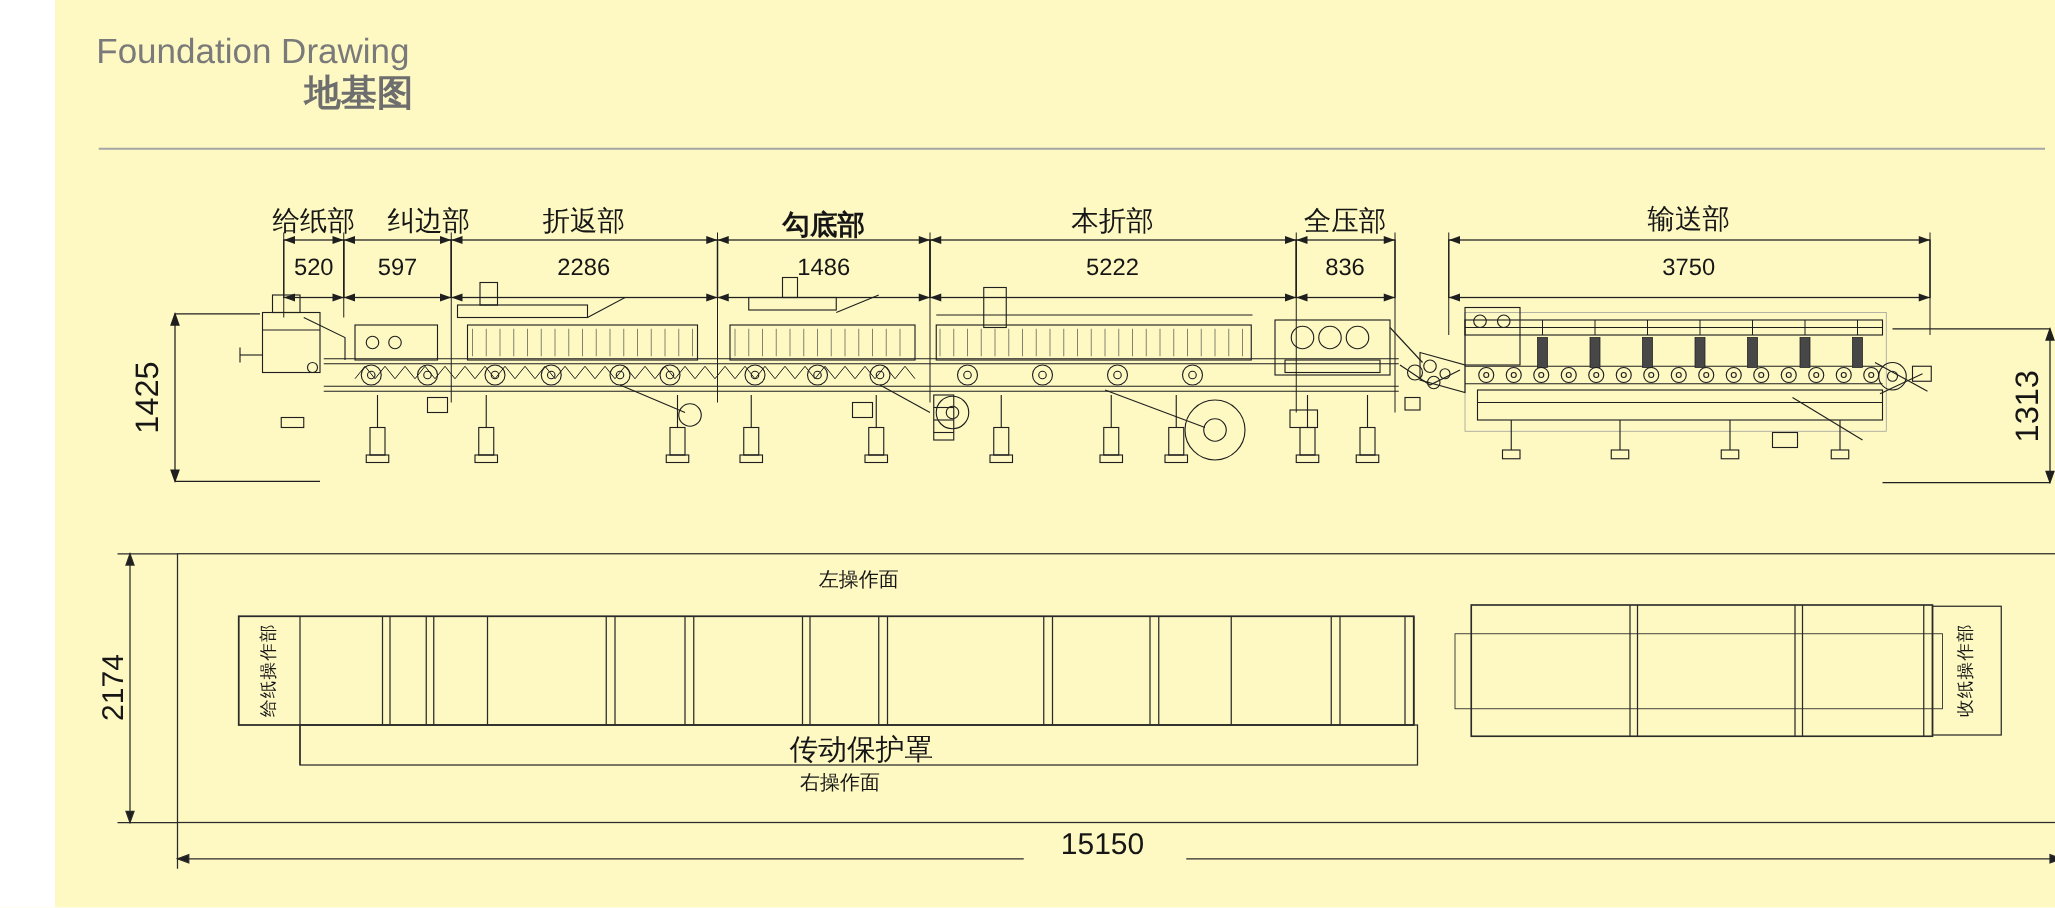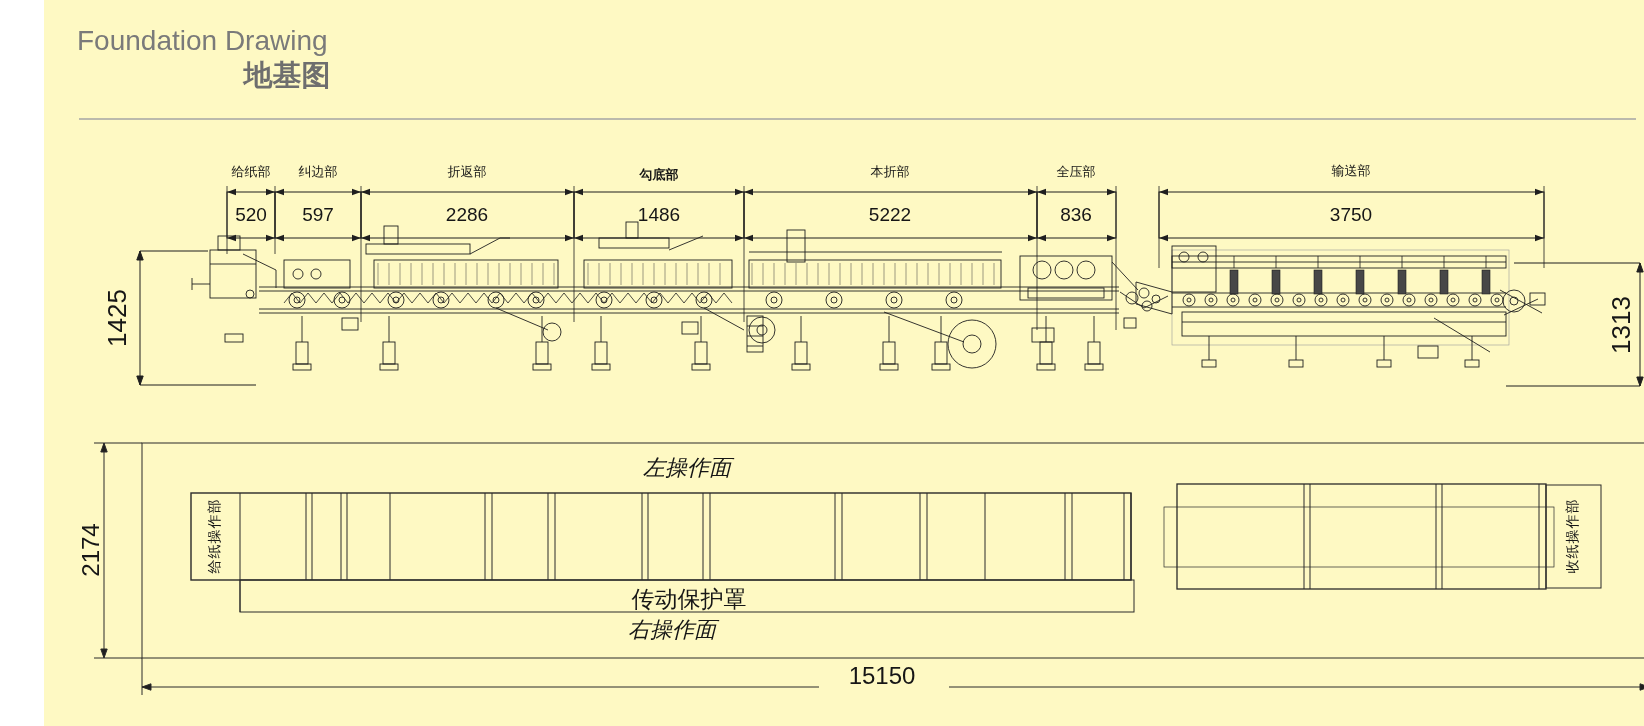--- a/index.html
+++ b/index.html
@@ -2,23 +2,23 @@
 <html><head>
 <meta charset="utf-8">
 <style>
   html,body{margin:0;padding:0;background:#ffffff;}
   #stage{position:relative;width:1644px;height:726px;background:#fef9c3;overflow:hidden;
          font-family:"Liberation Sans","DejaVu Sans",sans-serif;margin-left:44px;}
   #art{position:absolute;left:0;top:0;}
   .lbl{position:absolute;color:#161616;text-align:center;white-space:nowrap;line-height:1.1;}
   .title-en{font-size:28px;color:#7a7a7a;text-align:left;}
   .title-zh{font-size:29px;color:#6e6e6e;font-weight:bold;text-align:center;}
-  .sec{font-size:13px;}
+  .sec{font-size:22px;}
   .num{font-size:19px;}
-  .plan{font-size:22px;font-style:italic;}
+  .plan{font-size:16px;}
   .plan-sm{font-size:23px;}
   .dim-big{font-size:24px;}
   .vert{transform:rotate(-90deg);transform-origin:center center;}
   .vnum{font-size:26px;}
   .vop{font-size:14px;letter-spacing:1px;}
 </style>
 </head>
 <body>
 
 <div id="stage">
@@ -366,21 +366,21 @@
         <line x1="1028" y1="493" x2="1028" y2="580"></line>
         <line x1="1080" y1="493" x2="1080" y2="580"></line>
         <line x1="1087" y1="493" x2="1087" y2="580"></line>
       </g>
   </svg>
 
   <div class="lbl title-en" style="left:33px;top:26px;width:420px;">Foundation Drawing</div>
   <div class="lbl title-zh" style="left:33px;top:60px;width:420px;">地基图</div>
 
   <div class="lbl sec" style="left:162px;top:165px;width:90px;">给纸部</div>
-  <div class="lbl sec" style="left:229px;top:165px;width:90px;">纠边部</div>
+  <div class="lbl sec" style="left:229px;top:165px;width:90px;padding-left:25px;">纠边部</div>
   <div class="lbl sec" style="left:378px;top:165px;width:90px;">折返部</div>
   <div class="lbl sec" style="left:570px;top:168px;width:90px;font-weight:bold;">勾底部</div>
   <div class="lbl sec" style="left:801px;top:165px;width:90px;">本折部</div>
   <div class="lbl sec" style="left:987px;top:165px;width:90px;">全压部</div>
   <div class="lbl sec" style="left:1262px;top:165px;width:90px;font-family:Liberation Mono, monospace;">输送部</div>
 
   <div class="lbl num" style="left:177px;top:205px;width:60px;">520</div>
   <div class="lbl num" style="left:234px;top:205px;width:80px;">597</div>
   <div class="lbl num" style="left:373px;top:205px;width:100px;">2286</div>
   <div class="lbl num" style="left:565px;top:205px;width:100px;">1486</div>

